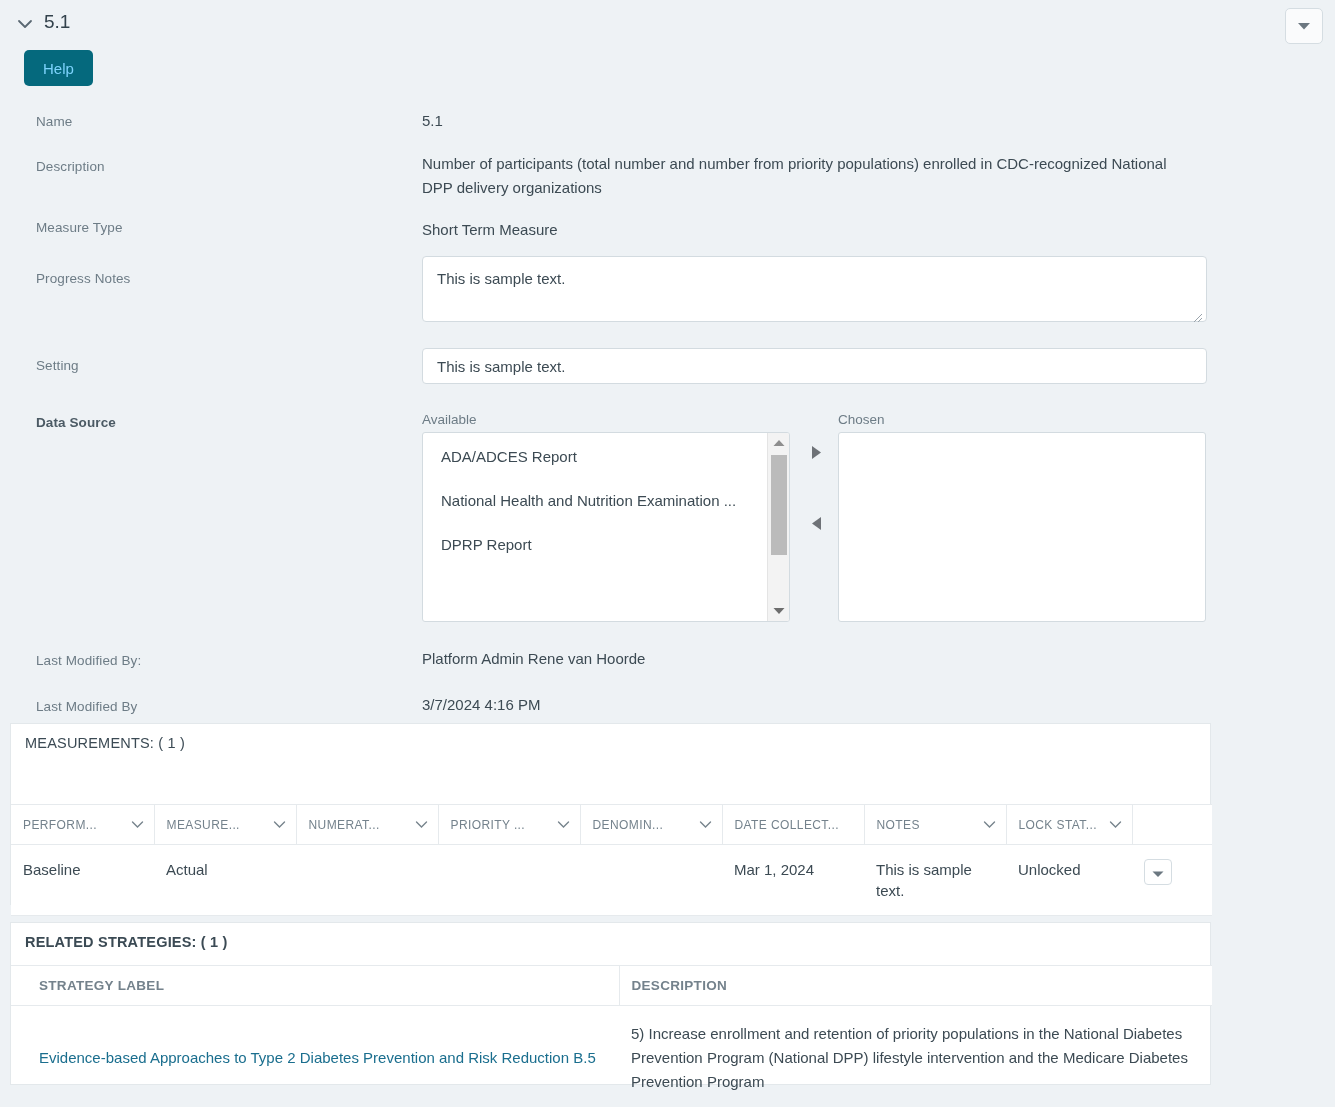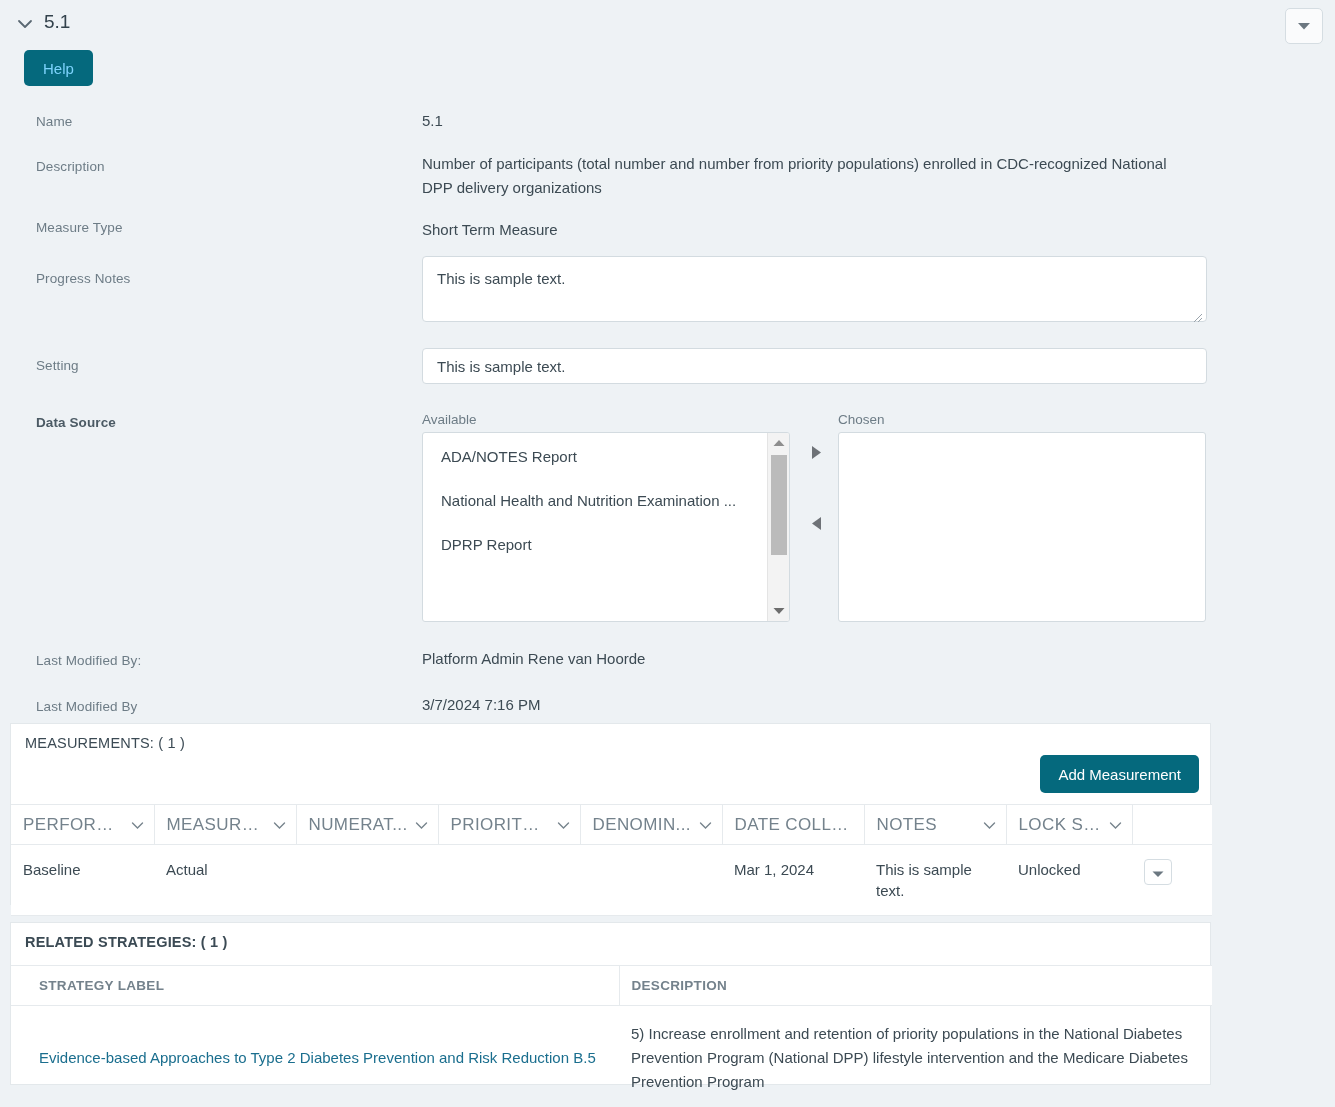--- a/index.html
+++ b/index.html
@@ -170,21 +170,21 @@
   
   .mtable {
     position: absolute; left: 0; top: 80px; width: 1201px;
     border-collapse: collapse;
     table-layout: fixed;
   }
   .mtable th {
     height: 40px;
     padding: 0 10px 0 12px;
     text-align: left; vertical-align: middle;
-    font-size: 17px; font-weight: 400; color: #74828c;
+    font-size: 12px; font-weight: 400; color: #74828c;
     letter-spacing: .4px;
     border-top: 1px solid #e6eaed;
     border-bottom: 1px solid #e6eaed;
     border-left: 1px solid #e6eaed;
     background: #ffffff;
     white-space: nowrap; overflow: hidden;
   }
   .mtable th:first-child { border-left: none; }
   .th-inner { display: flex; align-items: center; justify-content: space-between; gap: 6px; }
   .th-text { overflow: hidden; text-overflow: ellipsis; }
@@ -266,38 +266,38 @@
     <span class="flabel" style="top:167px;">Progress Notes</span>
 
     <span class="flabel" style="top:254px;">Setting</span>
 
     <span class="flabel bold" style="top:311px;">Data Source</span>
 
     <span class="flabel" style="top:549px;">Last Modified By:</span>
     <span class="fvalue" style="top:543px;">Platform Admin Rene van Hoorde</span>
 
     <span class="flabel" style="top:595px;">Last Modified By</span>
-    <span class="fvalue" style="top:589px;">3/7/2024 7:16 PM</span>
+    <span class="fvalue" style="top:589px;">3/7/2024 4:16 PM</span>
   </div>
 
   <textarea class="ta-notes" style="">This is sample text.</textarea>
   <span class="resize-grip">
     <svg width="12" height="12" viewBox="0 0 12 12">
       <path d="M11 3 L3 11 M11 7 L7 11" stroke="#9aa4ac" stroke-width="1" fill="none"></path>
     </svg>
   </span>
 
   <input class="inp-setting" type="text" value="This is sample text." style="">
 
   <span class="pick-label" style="left:422px; top:412px;">Available</span>
   <span class="pick-label" style="left:838px; top:412px;">Chosen</span>
 
   <div class="pick-box pick-avail">
     <div class="pick-list">
-      <div class="pick-item">ADA/NOTES Report</div>
+      <div class="pick-item">ADA/ADCES Report</div>
       <div class="pick-item">National Health and Nutrition Examination ...</div>
       <div class="pick-item">DPRP Report</div>
     </div>
     <div class="pick-scroll">
       <div class="sb-arrow up">
         <svg width="12" height="8" viewBox="0 0 12 8">
             <path d="M6 1 L11.5 7 L0.5 7 Z" fill="#8e8e8e"></path>
           </svg>
       </div>
       <div class="sb-thumb"></div>
@@ -323,21 +323,20 @@
         </svg>
     </span>
   </div>
 
   <div class="pick-box pick-chosen">
     <div class="pick-list" style="right:0;"></div>
   </div>
 
   <div class="card card-measurements">
     <span class="section-title" style="left:14px; top:11px;">MEASUREMENTS: ( 1 )</span>
-    <button class="add-btn">Add Measurement</button>
 
     <table class="mtable">
       <colgroup>
         <col style="width:143px">
           <col style="width:142px">
           <col style="width:142px">
         <col style="width:142px">
           <col style="width:142px">
           <col style="width:142px">
         <col style="width:142px">

